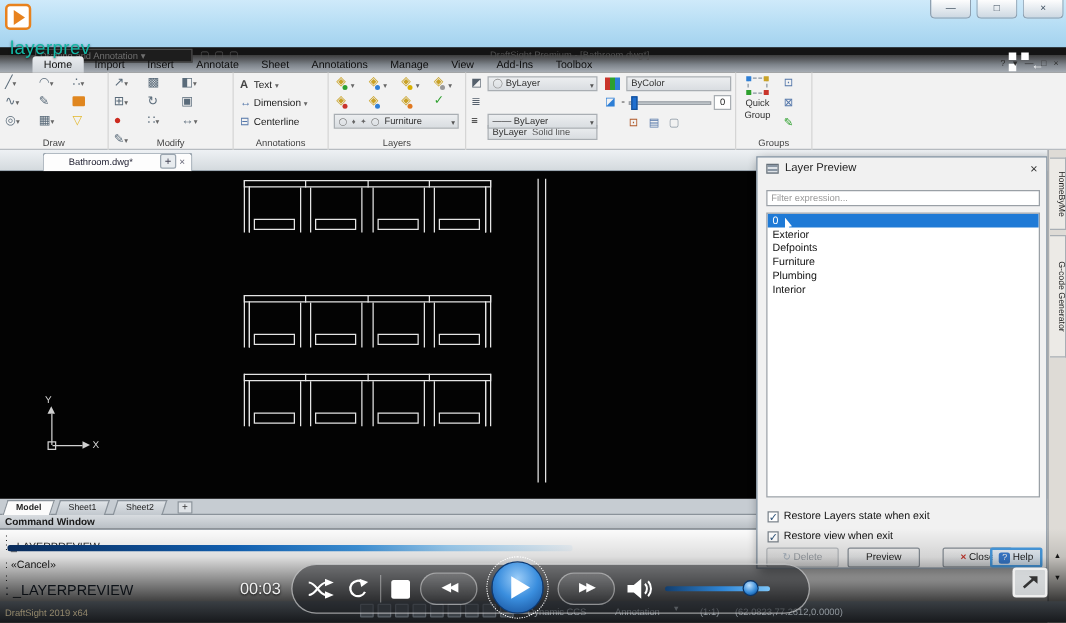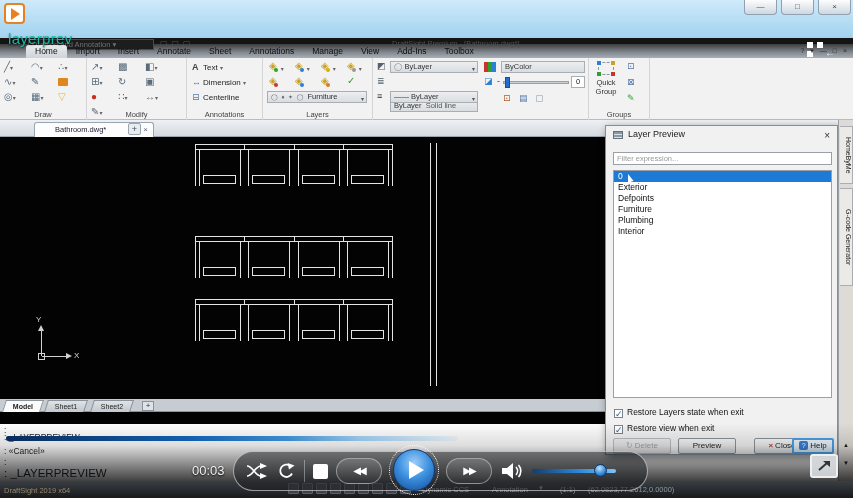--- a/index.html
+++ b/index.html
@@ -384,20 +384,21 @@
     <div class="ucs-box" style="left:38px;top:216px;"></div>
   </div>
 
   <div class="sheettabs" id="sheet-tabs">
       <div class="stab active" style="left: 4px;"><span>Model</span></div>
       <div class="stab" style="left: 46px;"><span>Sheet1</span></div>
       <div class="stab" style="left: 92px;"><span>Sheet2</span></div>
       <div class="stab-plus" style="left: 142px;">+</div>
     </div>
 
+  <div class="cmdheader"><span>Command Window</span></div>
   <div class="cmdarea">
     <div class="cline" style="top:1px;">:</div>
     <div class="cline" style="top:8px;">: _LAYERPREVIEW</div>
     <div class="progressbar"></div>
     <div class="cline" style="top:22px;">: «Cancel»</div>
     <div class="cline" style="top:33px;">:</div>
     <div class="active-cmd">: _LAYERPREVIEW</div>
   </div>
 
   <div class="statusbar">

